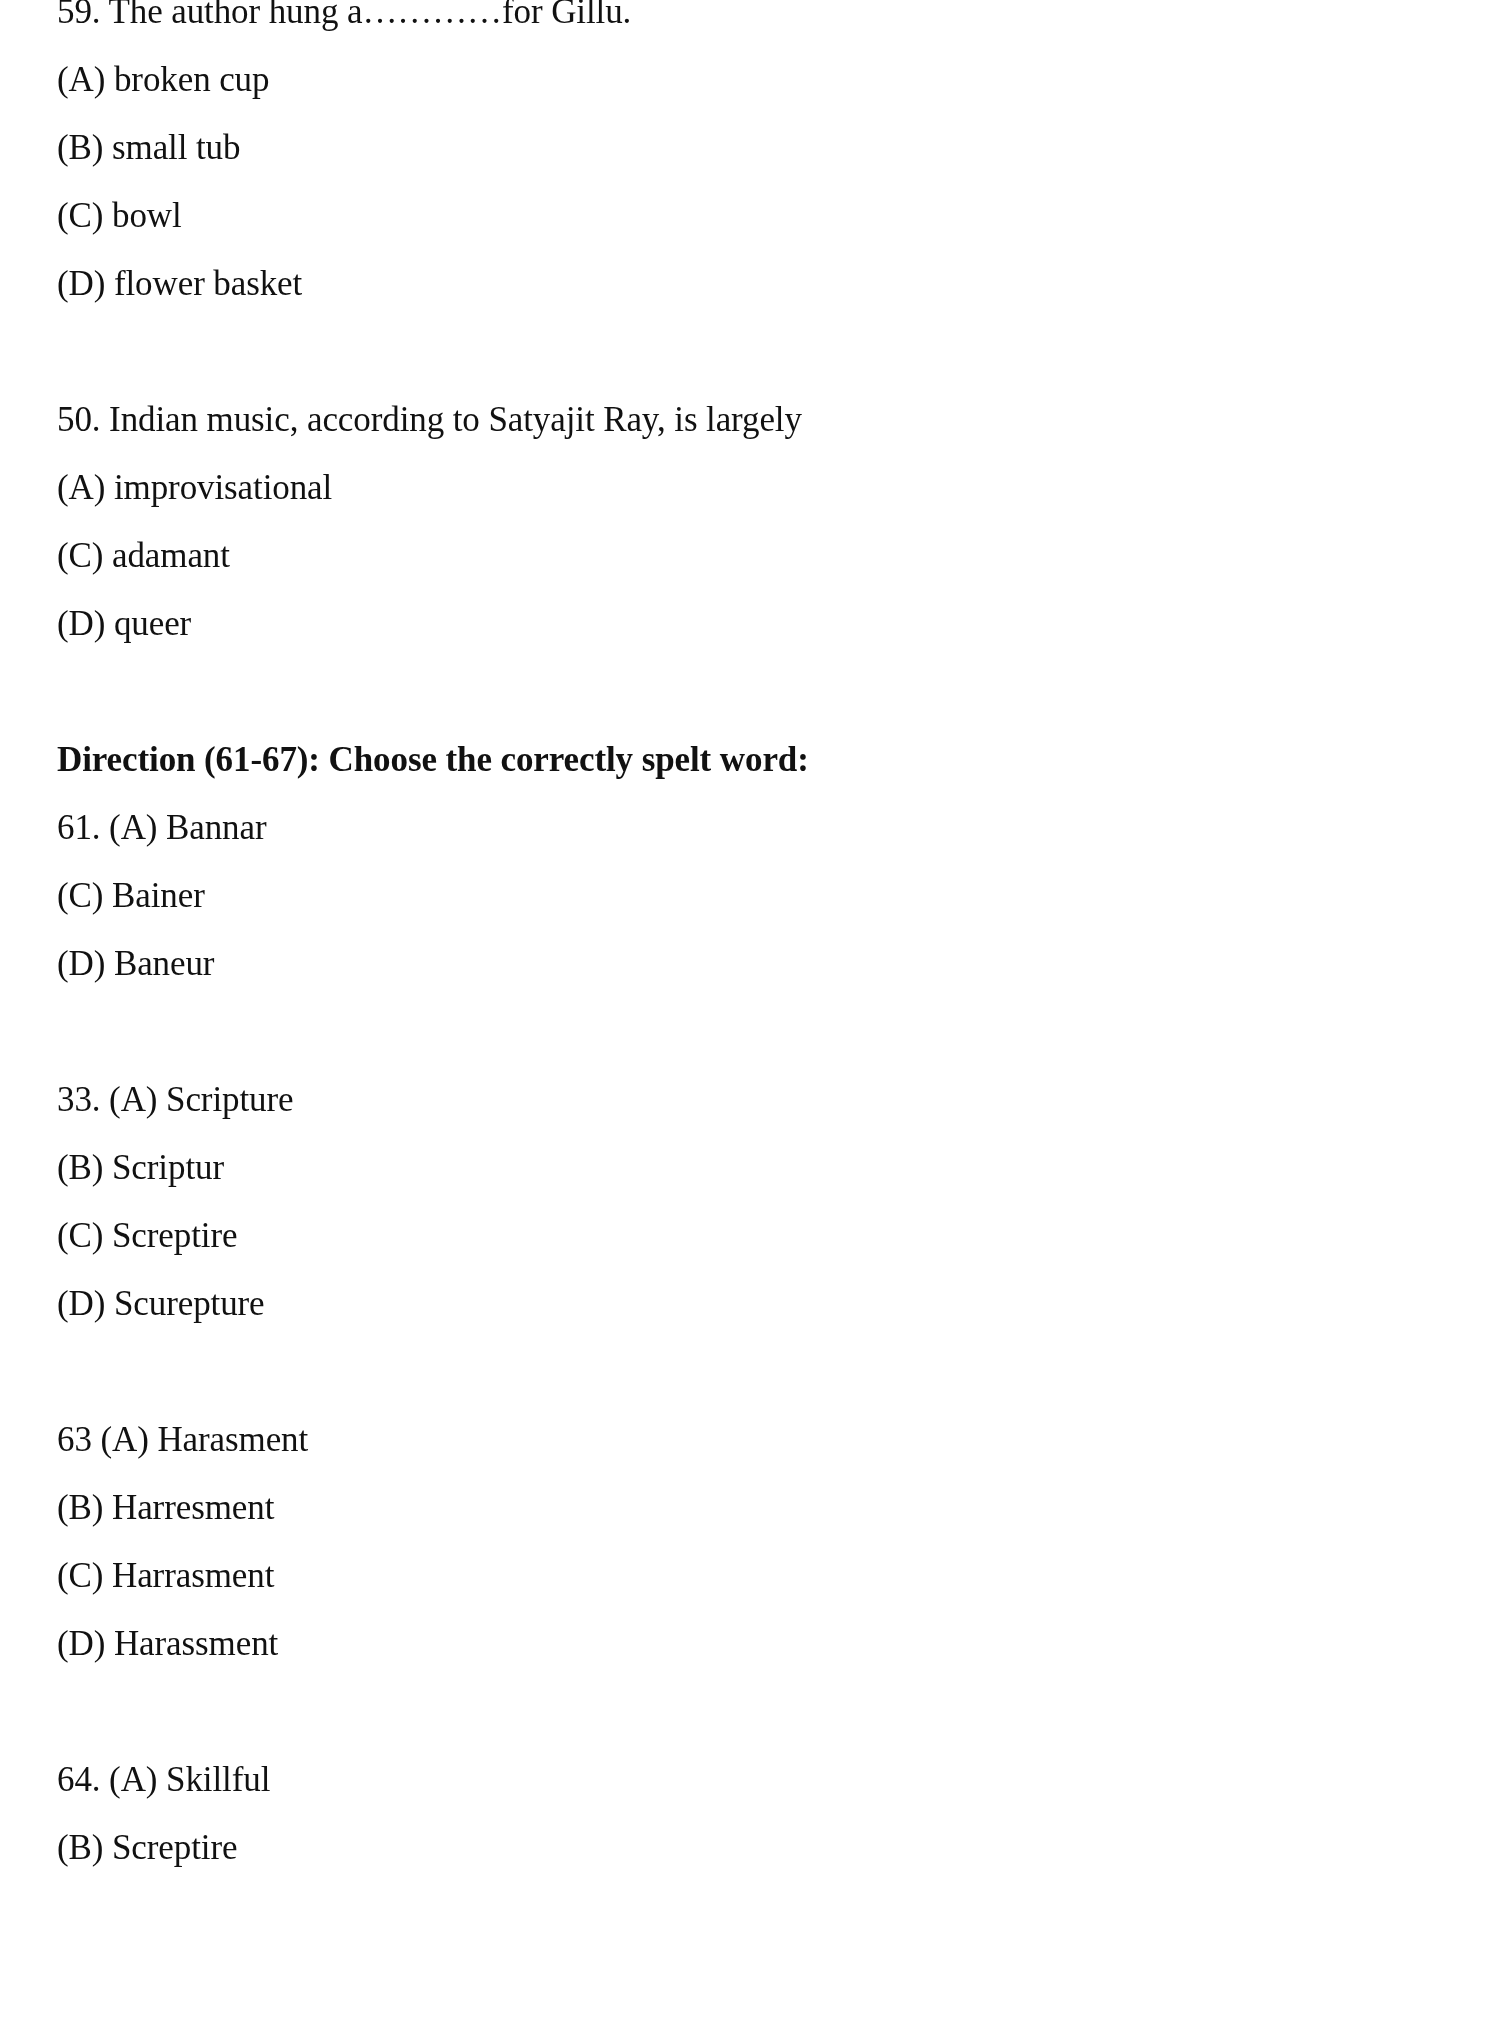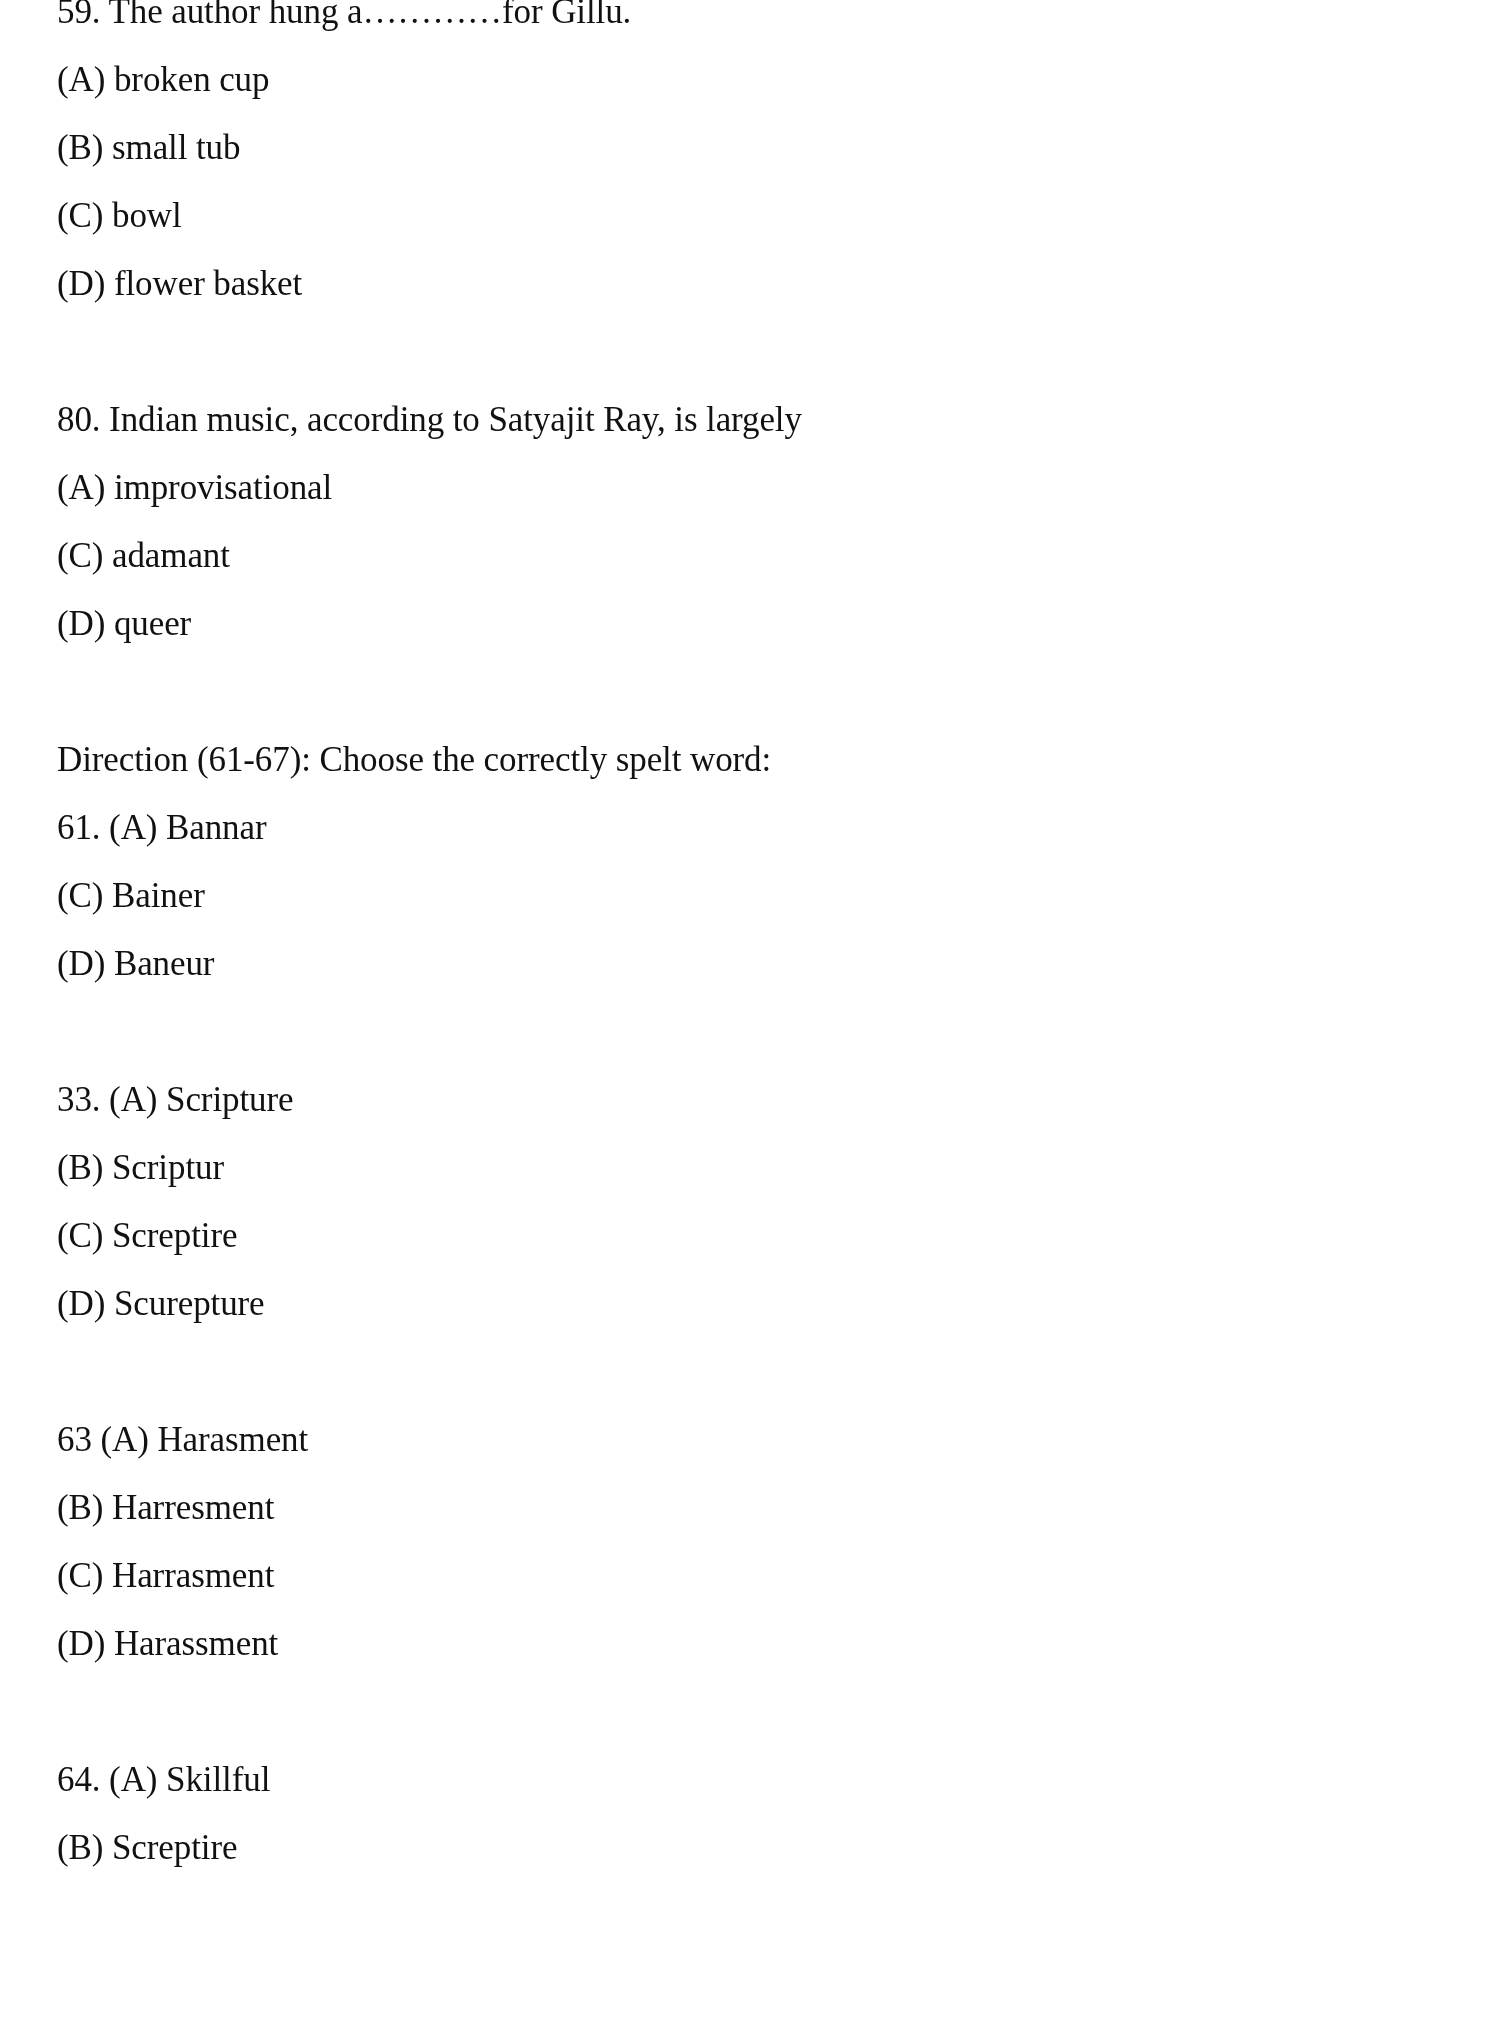--- a/index.html
+++ b/index.html
@@ -25,38 +25,38 @@
       font-size: 35px;
       line-height: 68px;
       height: 68px;
       white-space: nowrap;
       letter-spacing: -0.1px;
     }
     .block {
       margin-bottom: 68px;
     }
     .heading {
-      font-weight: normal;
+      font-weight: bold;
     }
   </style>
 </head>
 <body>
 
 <div id="page">
 
   <div class="block">
     <div class="line">59. The author hung a…………for Gillu.</div>
     <div class="line">(A) broken cup</div>
     <div class="line">(B) small tub</div>
     <div class="line">(C) bowl</div>
     <div class="line">(D) flower basket</div>
   </div>
 
   <div class="block">
-    <div class="line">80. Indian music, according to Satyajit Ray, is largely</div>
+    <div class="line">50. Indian music, according to Satyajit Ray, is largely</div>
     <div class="line">(A) improvisational</div>
     <div class="line">(C) adamant</div>
     <div class="line">(D) queer</div>
   </div>
 
   <div class="block">
     <div class="line heading">Direction (61-67): Choose the correctly spelt word:</div>
     <div class="line">61. (A) Bannar</div>
     <div class="line">(C) Bainer</div>
     <div class="line">(D) Baneur</div>

